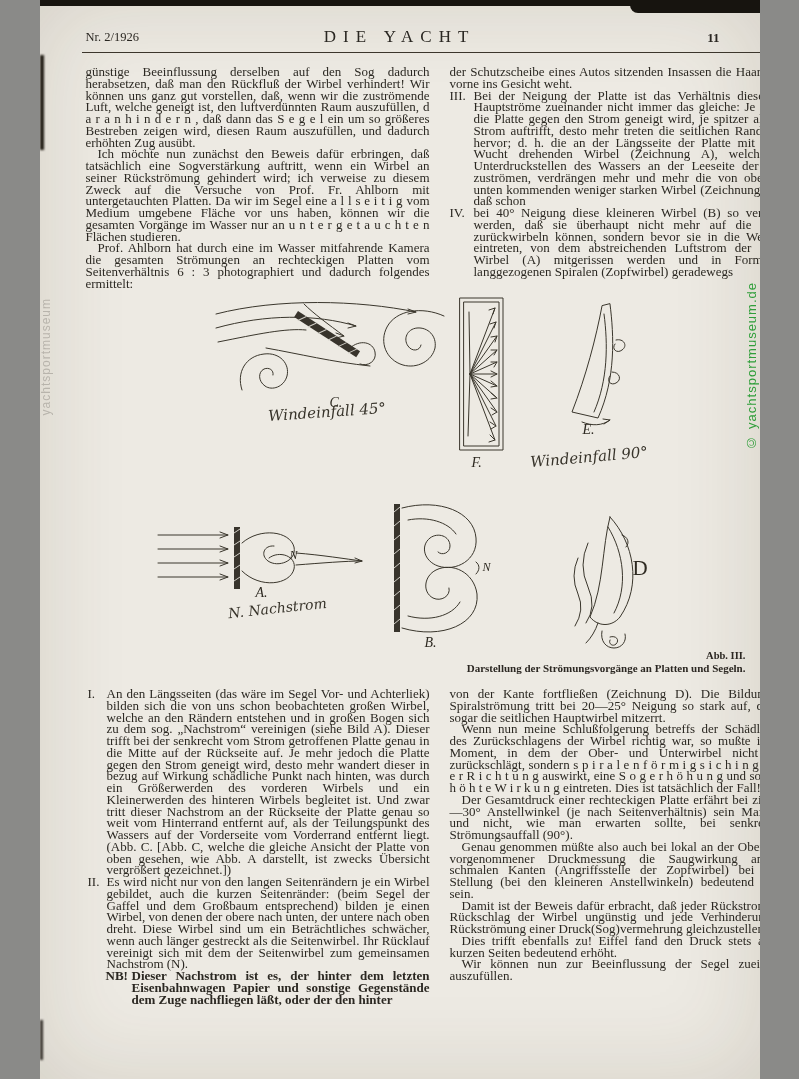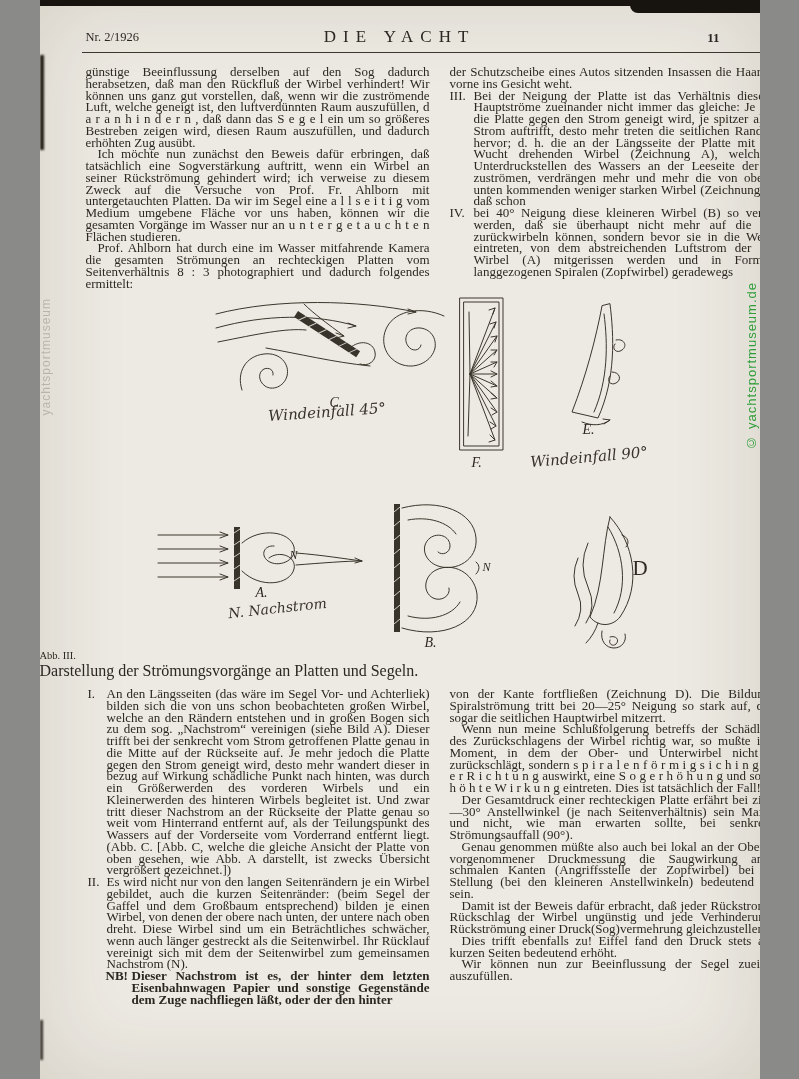--- a/index.html
+++ b/index.html
@@ -40,23 +40,23 @@
   
   .fig{position:absolute;}
   .fig svg{display:block;}
   .sketch{stroke:#3a362c;fill:none;stroke-width:1;stroke-linecap:round;stroke-linejoin:round;}
   .fig-label{position:absolute;font-size:14px;font-style:italic;color:#2e2a22;}
   .fig-label-big{position:absolute;font-size:21px;color:#2e2a22;}
   .hand{position:absolute;font-family:"DejaVu Serif",serif;font-style:italic;font-size:15px;color:#37332a;white-space:nowrap;}
   .fig-n{position:absolute;font-size:12px;font-style:italic;color:#2e2a22;}
 
   
-  .abb-caption{position:absolute;left:0;right:8px;top:650px;text-align:left;font-weight:normal;color:#2b2722;}
+  .abb-caption{position:absolute;left:0;right:14px;top:650px;text-align:right;font-weight:bold;color:#2b2722;}
   .abb-caption .l1{font-size:10.5px;}
-  .abb-caption .l2{font-size:16px;margin-top:1px;}
+  .abb-caption .l2{font-size:11px;margin-top:1px;}
 
   
   .wm{position:absolute;writing-mode:vertical-rl;transform:rotate(180deg);
       font-family:"Liberation Sans","DejaVu Sans",sans-serif;white-space:nowrap;}
   .wm-right{right:1px;top:282px;color:#2f9e3a;font-size:13px;letter-spacing:1px;}
   .wm-left{left:-1px;top:298px;color:#b8b4ac;font-size:12px;letter-spacing:1px;}
 </style>
 </head>
 <body>
 
@@ -68,21 +68,21 @@
   <div class="scan-left-smudge2"></div>
 
   <div class="hdr-issue">Nr. 2/1926</div>
   <div class="hdr-title">DIE YACHT</div>
   <div class="hdr-page">11</div>
   <div class="hdr-rule"></div>
 
   <div class="col col-ul">
     <p>günstige Beeinflussung derselben auf den Sog dadurch herabsetzen, daß man den Rückfluß der Wirbel verhindert! Wir können uns ganz gut vorstellen, daß, wenn wir die zuströmende Luft, welche geneigt ist, den luftverdünnten Raum auszufüllen, d a r a n  h i n d e r n , daß dann das S e g e l ein um so größeres Bestreben zeigen wird, diesen Raum auszufüllen, und dadurch erhöhten Zug ausübt.</p>
     <p class="ind">Ich möchte nun zunächst den Beweis dafür erbringen, daß tatsächlich eine Sogverstärkung auftritt, wenn ein Wirbel an seiner Rückströmung gehindert wird; ich verweise zu diesem Zweck auf die Versuche von Prof. Fr. Ahlborn mit untergetauchten Platten. Da wir im Segel eine a l l s e i t i g vom Medium umgebene Fläche vor uns haben, können wir die gesamten Vorgänge im Wasser nur an u n t e r g e t a u c h t e n Flächen studieren.</p>
-    <p class="ind">Prof. Ahlborn hat durch eine im Wasser mitfahrende Kamera die gesamten Strömungen an rechteckigen Platten vom Seitenverhältnis 8 : 3 photographiert und dadurch folgendes ermittelt:</p>
+    <p class="ind">Prof. Ahlborn hat durch eine im Wasser mitfahrende Kamera die gesamten Strömungen an rechteckigen Platten vom Seitenverhältnis 6 : 3 photographiert und dadurch folgendes ermittelt:</p>
   </div>
 
   <div class="col col-ur">
     <p>der Schutzscheibe eines Autos sitzenden Insassen die Haare nach vorne ins Gesicht weht.</p>
     <div class="item">
       <span class="num">III.</span>
       <span class="itext">Bei der Neigung der Platte ist das Verhältnis dieser vier Hauptströme zueinander nicht immer das gleiche: Je stärker die Platte gegen den Strom geneigt wird, je spitzer also der Strom auftrifft, desto mehr treten die seitlichen Randwirbel hervor; d. h. die an der Längsseite der Platte mit großer Wucht drehenden Wirbel (Zeichnung A), welche den Unterdruckstellen des Wassers an der Leeseite der Platte zuströmen, verdrängen mehr und mehr die von oben und unten kommenden weniger starken Wirbel (Zeichnung B), so daß schon</span>
     </div>
     <div class="item">
       <span class="num">IV.</span>

